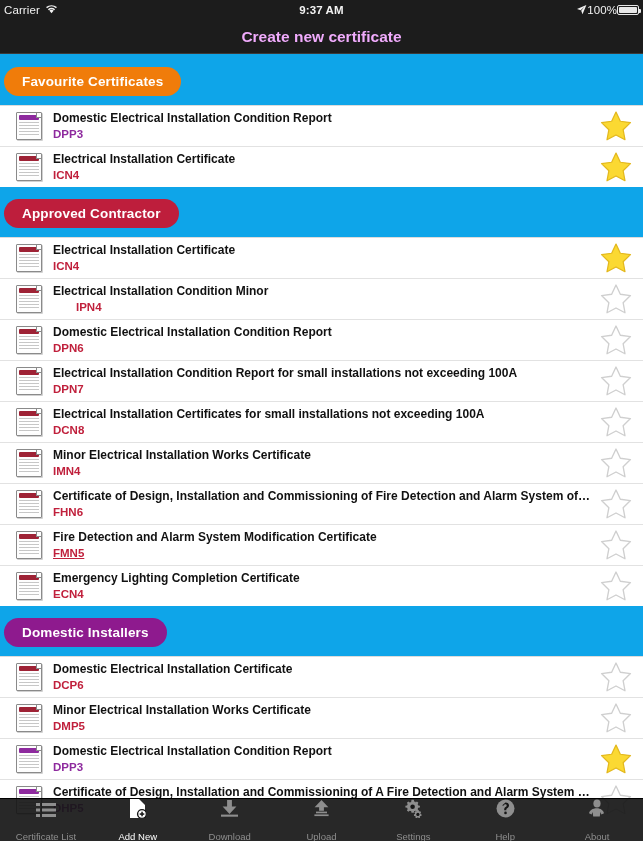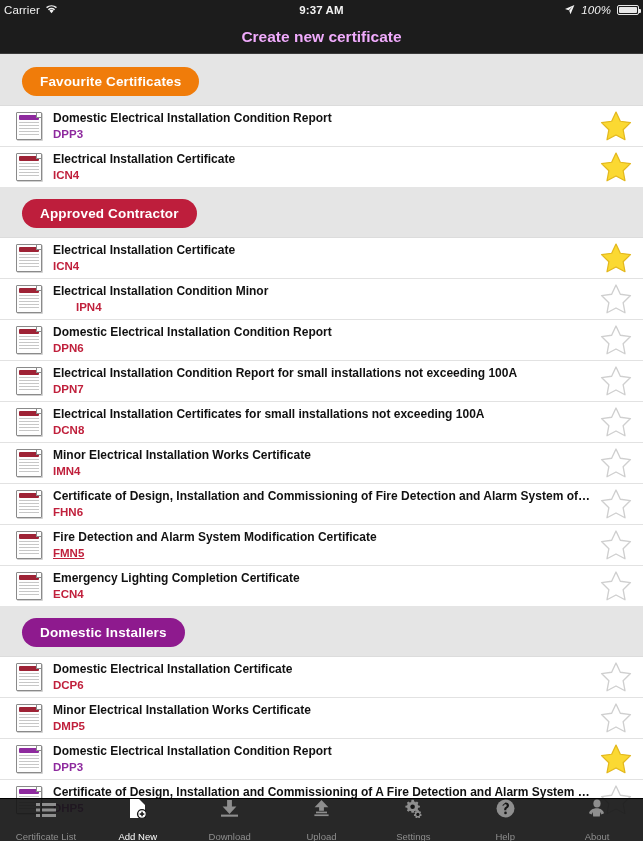--- a/index.html
+++ b/index.html
@@ -12,37 +12,37 @@
   #app { position: relative; width: 643px; height: 841px; background:#fff; }
 
   
   .statusbar {
     height: 20px; background:#1c1c1c; color:#f2f2f2;
     display:flex; align-items:center; font-size:11.5px; letter-spacing:.1px;
     padding: 0 4px;
   }
   .sb-left { display:flex; align-items:center; gap:5px; }
   .sb-center { position:absolute; left:0; right:0; text-align:center; font-size:11.5px; font-weight:600; pointer-events:none;}
-  .sb-right { margin-left:auto; display:flex; align-items:center; gap:6px; position:relative; z-index:2;font-style:italic;}
+  .sb-right { margin-left:auto; display:flex; align-items:center; gap:0; position:relative; z-index:2;}
   .wifi { display:inline-block; }
   .battery { width:22px; height:10px; border:1px solid #e8e8e8; border-radius:2px; position:relative; }
   .battery::after { content:""; position:absolute; right:-3px; top:3px; width:2px; height:4px; background:#e8e8e8; border-radius:0 1px 1px 0;}
   .battery i { position:absolute; left:1px; top:1px; bottom:1px; width:18px; background:#e8e8e8; border-radius:1px; display:block;}
 
   
   .navbar {
     height:33px; background:#1c1c1c; color:#f0abfc;
     display:flex; align-items:center; justify-content:center;
     font-size:15.5px; font-weight:600;
   }
   .navline { height:1px; background:#3a3a3a; }
 
   
   .list { position:absolute; top:54px; left:0; right:0; bottom:0; background:#fff; overflow:hidden; }
-  .sec-head { padding: 12px 0 9px 22px; background:#e5e5e5; }
+  .sec-head { padding: 12px 0 9px 4px; background:#0ea5e9; }
   .badge {
     display:inline-block; color:#fff; font-size:13.5px; font-weight:600;
     padding: 7px 18px; border-radius:16px; letter-spacing:.15px;
   }
   .sec-head.first { padding-top: 13px; }
 
   .row {
     height:41px; display:flex; align-items:center;
     border-top:1px solid #e2e2e2; background:#fff;
     padding-left:16px; padding-right:10px;

